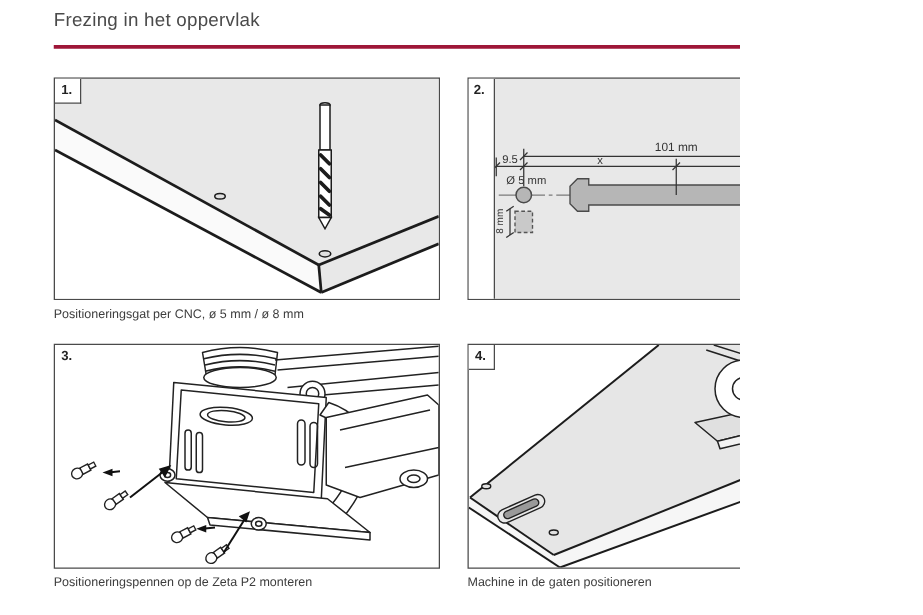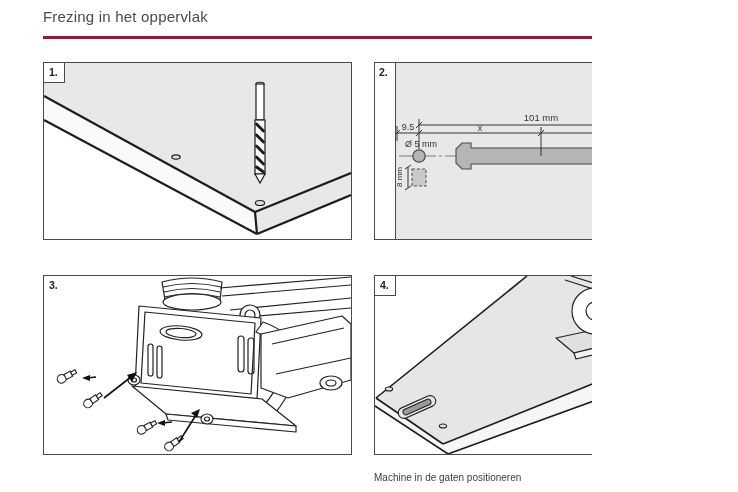--- a/index.html
+++ b/index.html
@@ -37,21 +37,21 @@
   .fig-caption{
     position:absolute;font-size:10px;color:#3d3d3d;white-space:nowrap;
   }
   #panel-1{left:43px;top:62px;width:309px;height:178px;}
   #panel-2{left:374px;top:62px;width:314px;height:178px;}
   #panel-3{left:43px;top:275px;width:309px;height:180px;}
   #panel-4{left:374px;top:275px;width:314px;height:180px;}
   #cap-1{left:43px;top:246px;}
   #cap-2{left:374px;top:246px;}
   #cap-3{left:43px;top:461px;}
-  #cap-4{left:374px;top:472px;}
+  #cap-4{left:374px;top:461px;}
   svg text{font-family:"Liberation Sans",sans-serif;fill:#333;}
 </style>
 </head>
 <body>
 
 <div class="page">
 
   <h1 class="page-title">Frezing in het oppervlak</h1>
   <div class="title-rule"></div>
 
@@ -82,20 +82,21 @@
           <line x1="212.5" y1="61" x2="219.5" y2="68"></line>
           <line x1="212.5" y1="72" x2="219.5" y2="79"></line>
           <line x1="212.5" y1="83" x2="219.5" y2="90"></line>
           <line x1="212.5" y1="94" x2="219.5" y2="101"></line>
           <line x1="212.5" y1="104" x2="219.5" y2="109"></line>
         </g>
         <polygon points="211,111 221,111 216,120" stroke-width="1.2"></polygon>
       </g>
     </svg>
   </div>
+  <div class="fig-caption" id="cap-1">Positioneringsgat per CNC, ø 5 mm / ø 8 mm</div>
 
   <div class="panel" id="panel-2">
     <div class="num-strip">
       <div class="strip-num">2.</div>
     </div>
     <svg viewBox="0 0 312 176" preserveAspectRatio="none" style="position:absolute;left:0;top:0;">
       <rect x="20" y="0" width="292" height="176" fill="#e8e8e8"></rect>
 
       <line x1="24" y1="93" x2="308" y2="93" stroke="#7a7a7a" stroke-width="1" stroke-dasharray="14 3 3 3"></line>
 
@@ -206,20 +207,21 @@
           <polygon points="93,96 83,99 88,106" stroke="none"></polygon>
         <line x1="52" y1="101" x2="43" y2="102"></line>
           <polygon points="38,102 46,99 46,105" stroke="none"></polygon>
         <line x1="135" y1="166" x2="152" y2="139"></line>
           <polygon points="156,133 147,137 153,142" stroke="none"></polygon>
         <line x1="128" y1="146" x2="118" y2="147"></line>
           <polygon points="113,147 121,144 121,150" stroke="none"></polygon>
       </g>
     </svg>
   </div>
+  <div class="fig-caption" id="cap-3">Positioneringspennen op de Zeta P2 monteren</div>
 
   <div class="panel white" id="panel-4">
     <div class="panel-num">4.</div>
     <svg viewBox="0 0 312 178" preserveAspectRatio="none">
 
       <polygon points="152,0 1,122 68,168 312,70 312,0" fill="#e6e6e6"></polygon>
       <polygon points="68,168 312,70 312,91 73,178" fill="#f6f6f6"></polygon>
       <polygon points="1,122 68,168 73,178 0,130" fill="#f6f6f6"></polygon>
       <g stroke="#1c1c1c" stroke-width="1.6" fill="none">
         <line x1="152" y1="0" x2="1" y2="122"></line>

